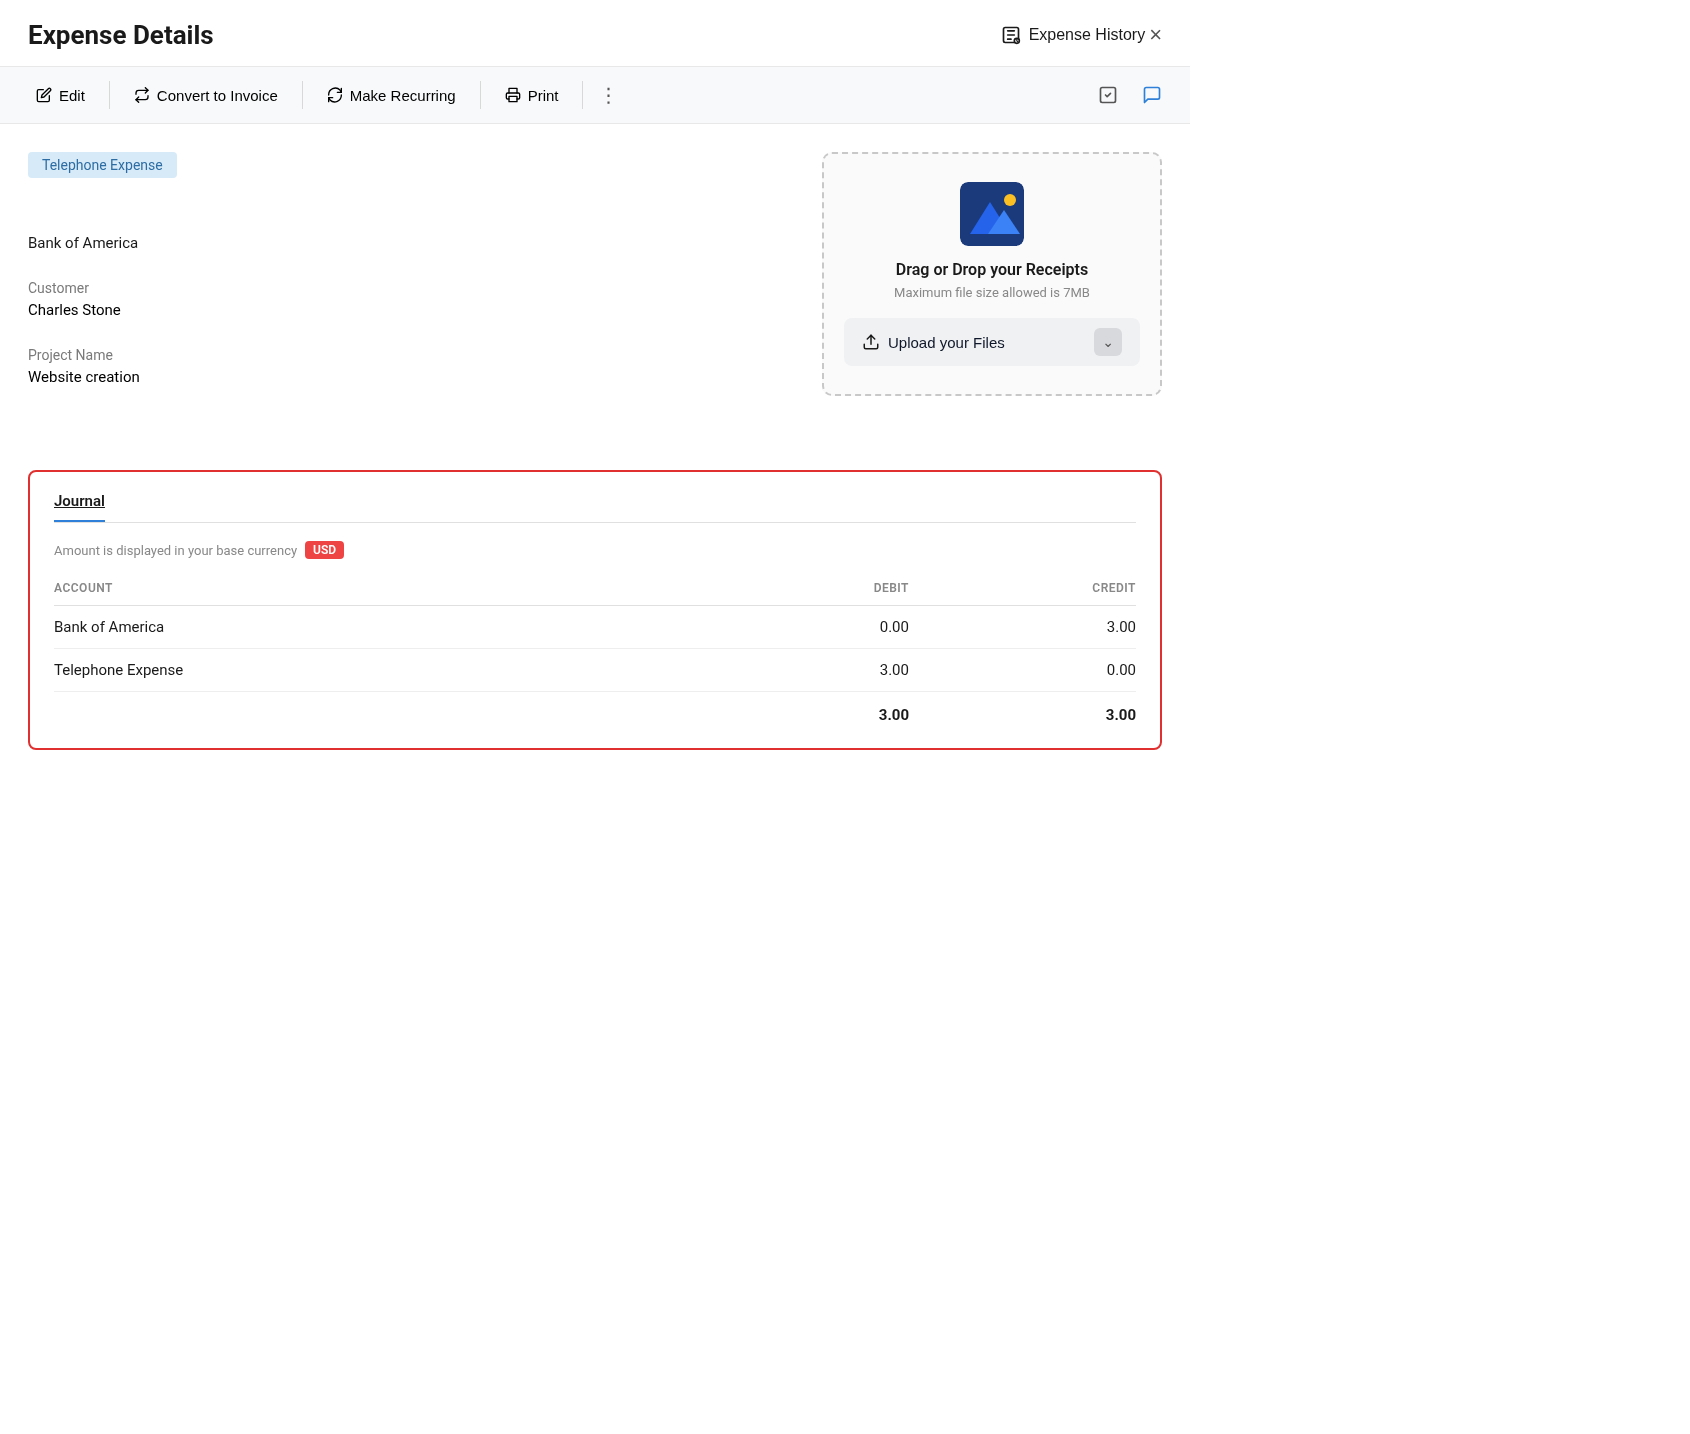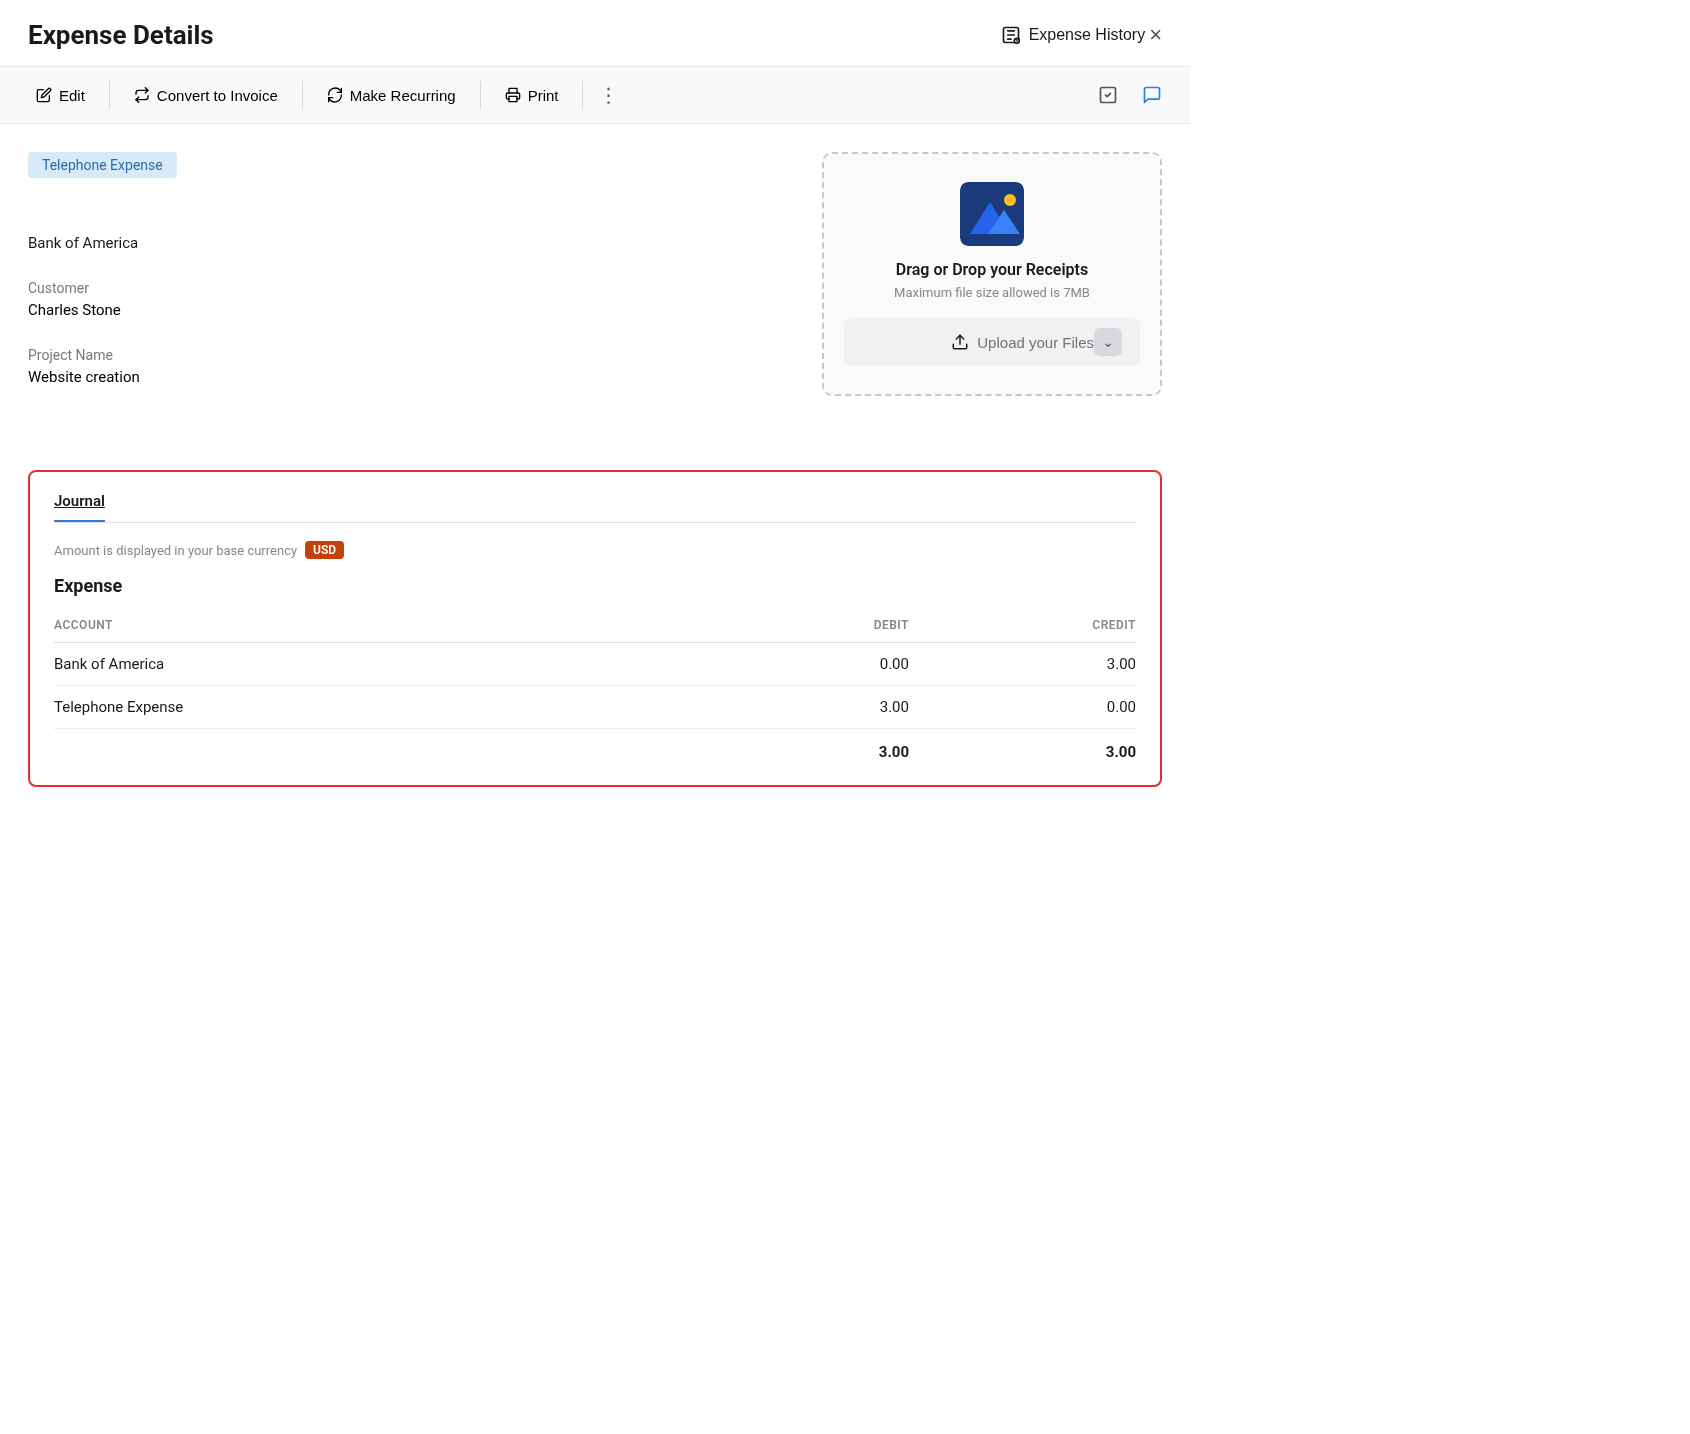--- a/index.html
+++ b/index.html
@@ -190,23 +190,23 @@
       padding: 10px 18px;
       cursor: pointer;
       border: none;
       width: 100%;
     }
     .upload-btn-main {
       display: flex;
       align-items: center;
       gap: 8px;
       flex: 1;
-      justify-content: flex-end;
-      font-size: 15px;
-      color: #737373;
+      justify-content: flex-start;
+      font-size: 15px;
+      color: #0f172a;
       font-weight: 500;
     }
     .upload-btn-chevron {
       width: 28px;
       height: 28px;
       background: #d8d9dc;
       border-radius: 6px;
       display: flex;
       align-items: center;
       justify-content: center;
@@ -237,21 +237,21 @@
     }
     .currency-info {
       font-size: 13px;
       color: #888;
       margin-bottom: 16px;
       display: flex;
       align-items: center;
       gap: 8px;
     }
     .usd-badge {
-      background: #c2410c;
+      background: #ef4444;
       color: #fff;
       font-size: 12px;
       font-weight: 600;
       padding: 2px 8px;
       border-radius: 4px;
     }
     .journal-group-title {
       font-size: 18px;
       font-weight: 700;
       color: #1a1a1a;
@@ -420,21 +420,20 @@
 <div class="journal-section">
   <div class="journal-tabs">
     <div class="journal-tab">Journal</div>
   </div>
 
   <div class="currency-info">
     <span>Amount is displayed in your base currency</span>
     <span class="usd-badge">USD</span>
   </div>
 
-  <div class="journal-group-title">Expense</div>
 
   <table class="journal-table">
     <thead>
       <tr>
         <th>ACCOUNT</th>
         <th class="right">DEBIT</th>
         <th class="right">CREDIT</th>
       </tr>
     </thead>
     <tbody id="journal-rows">

